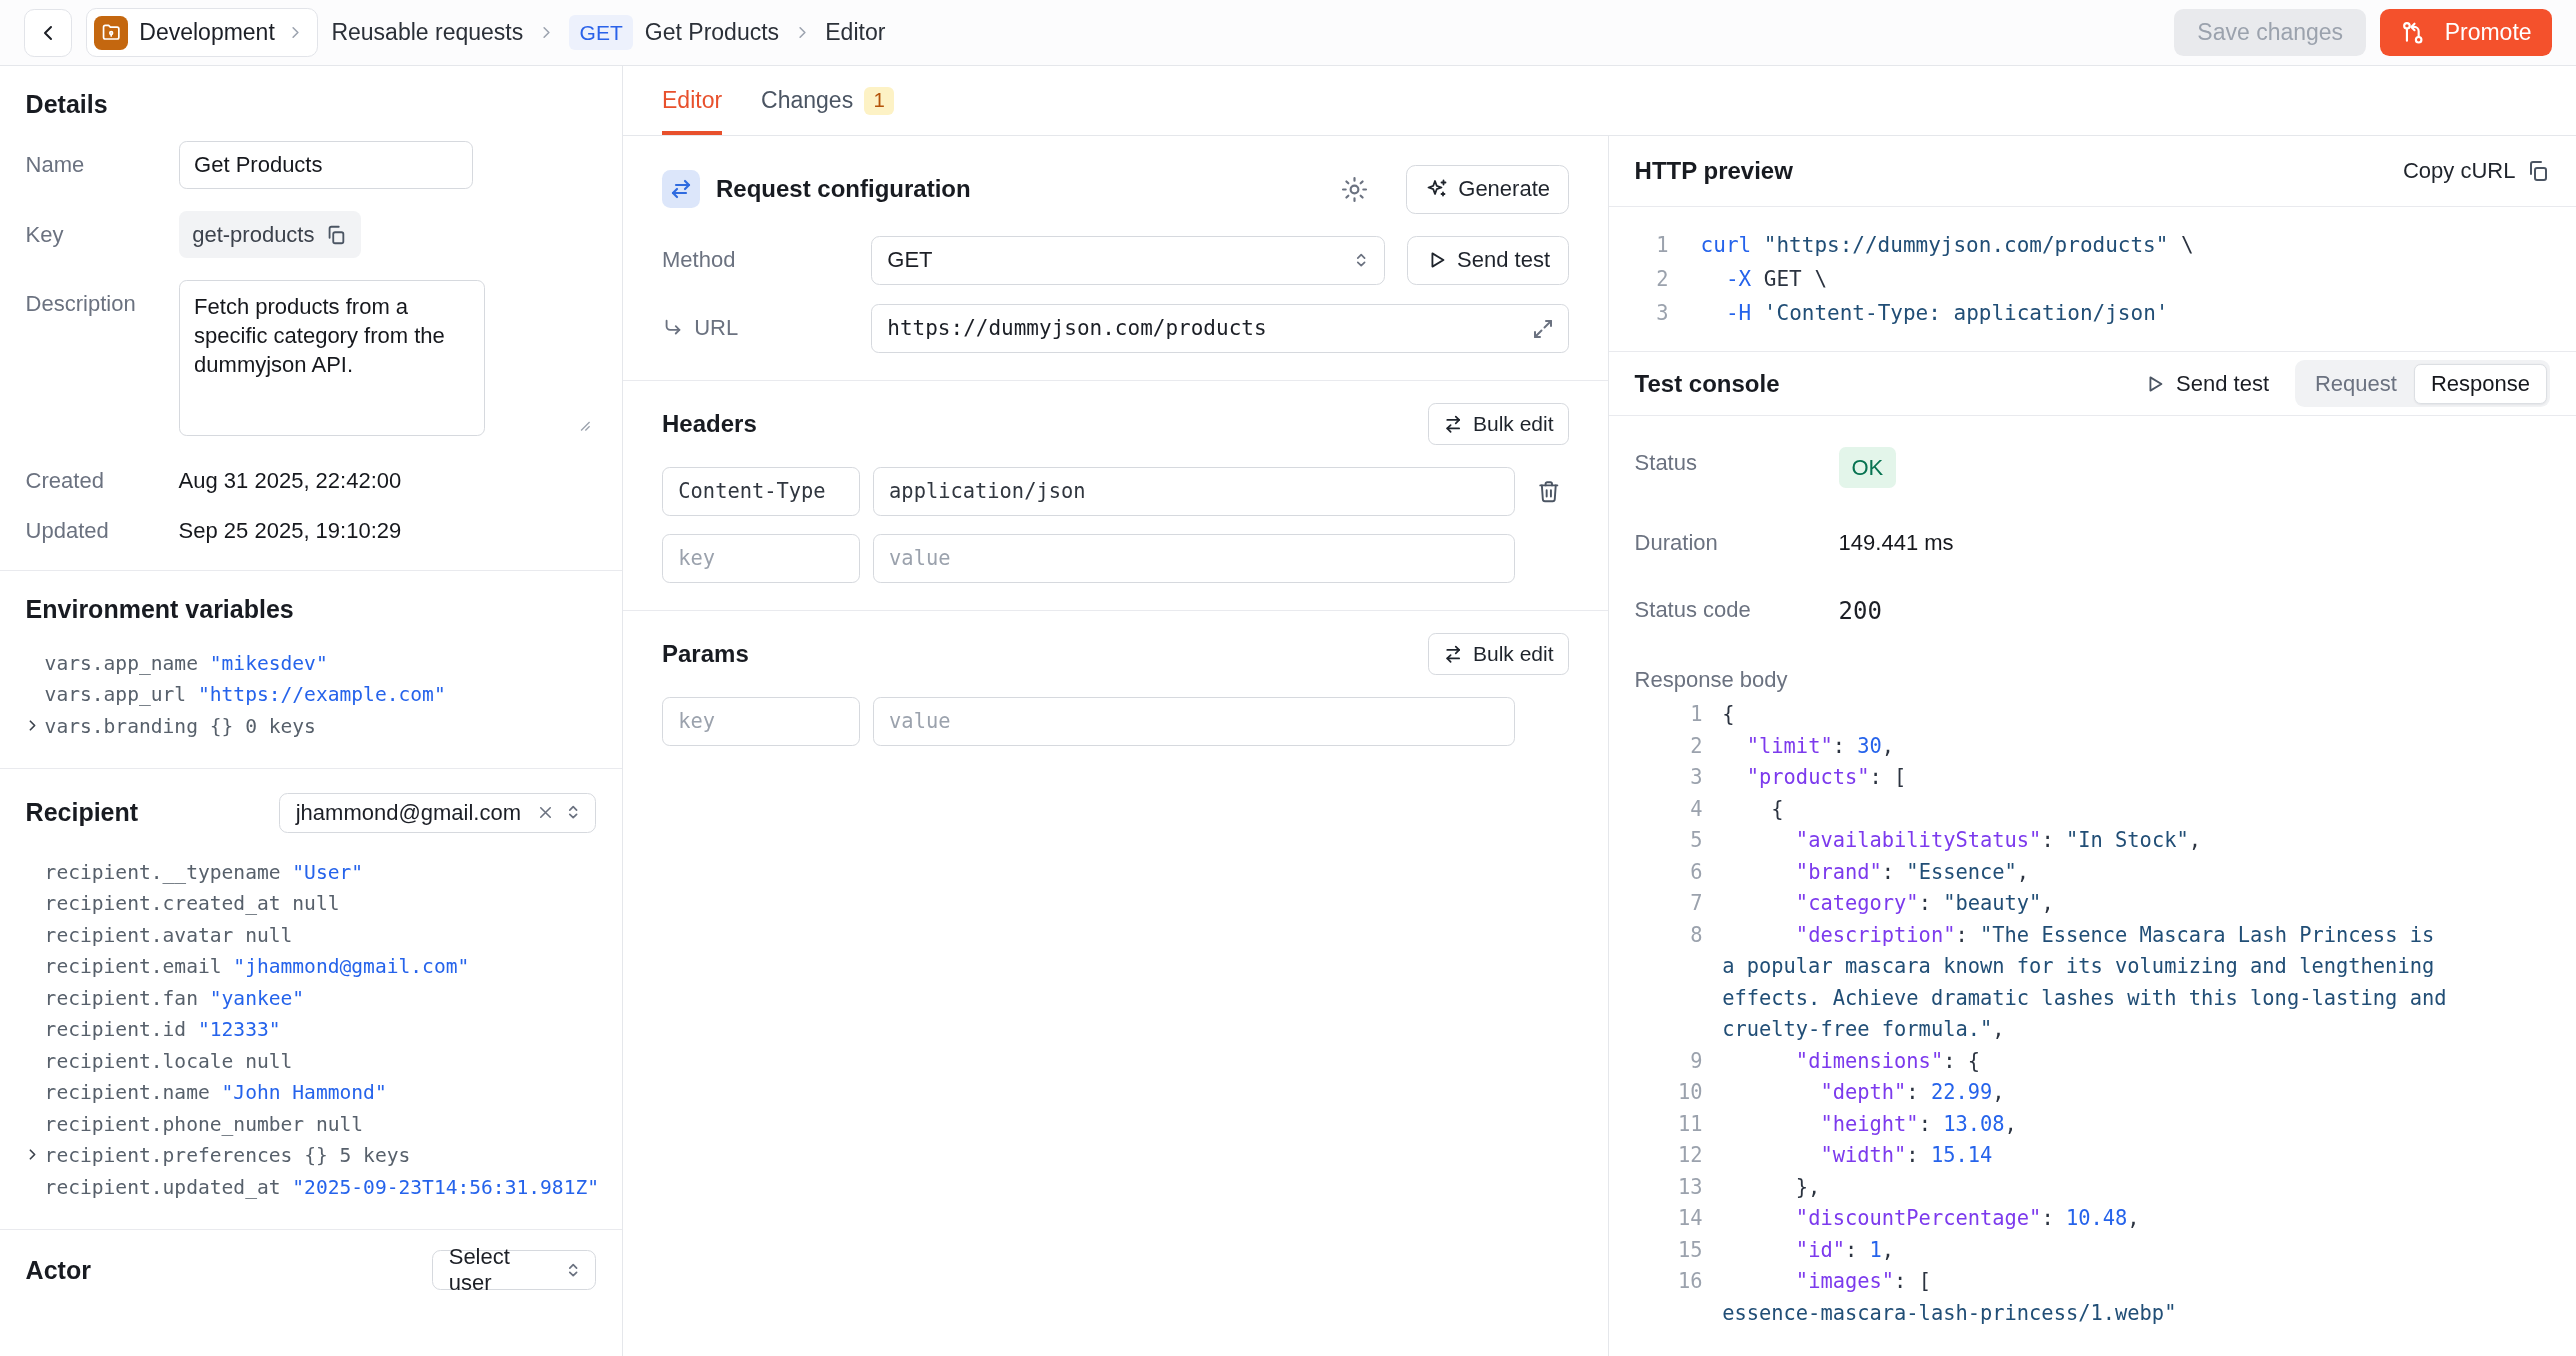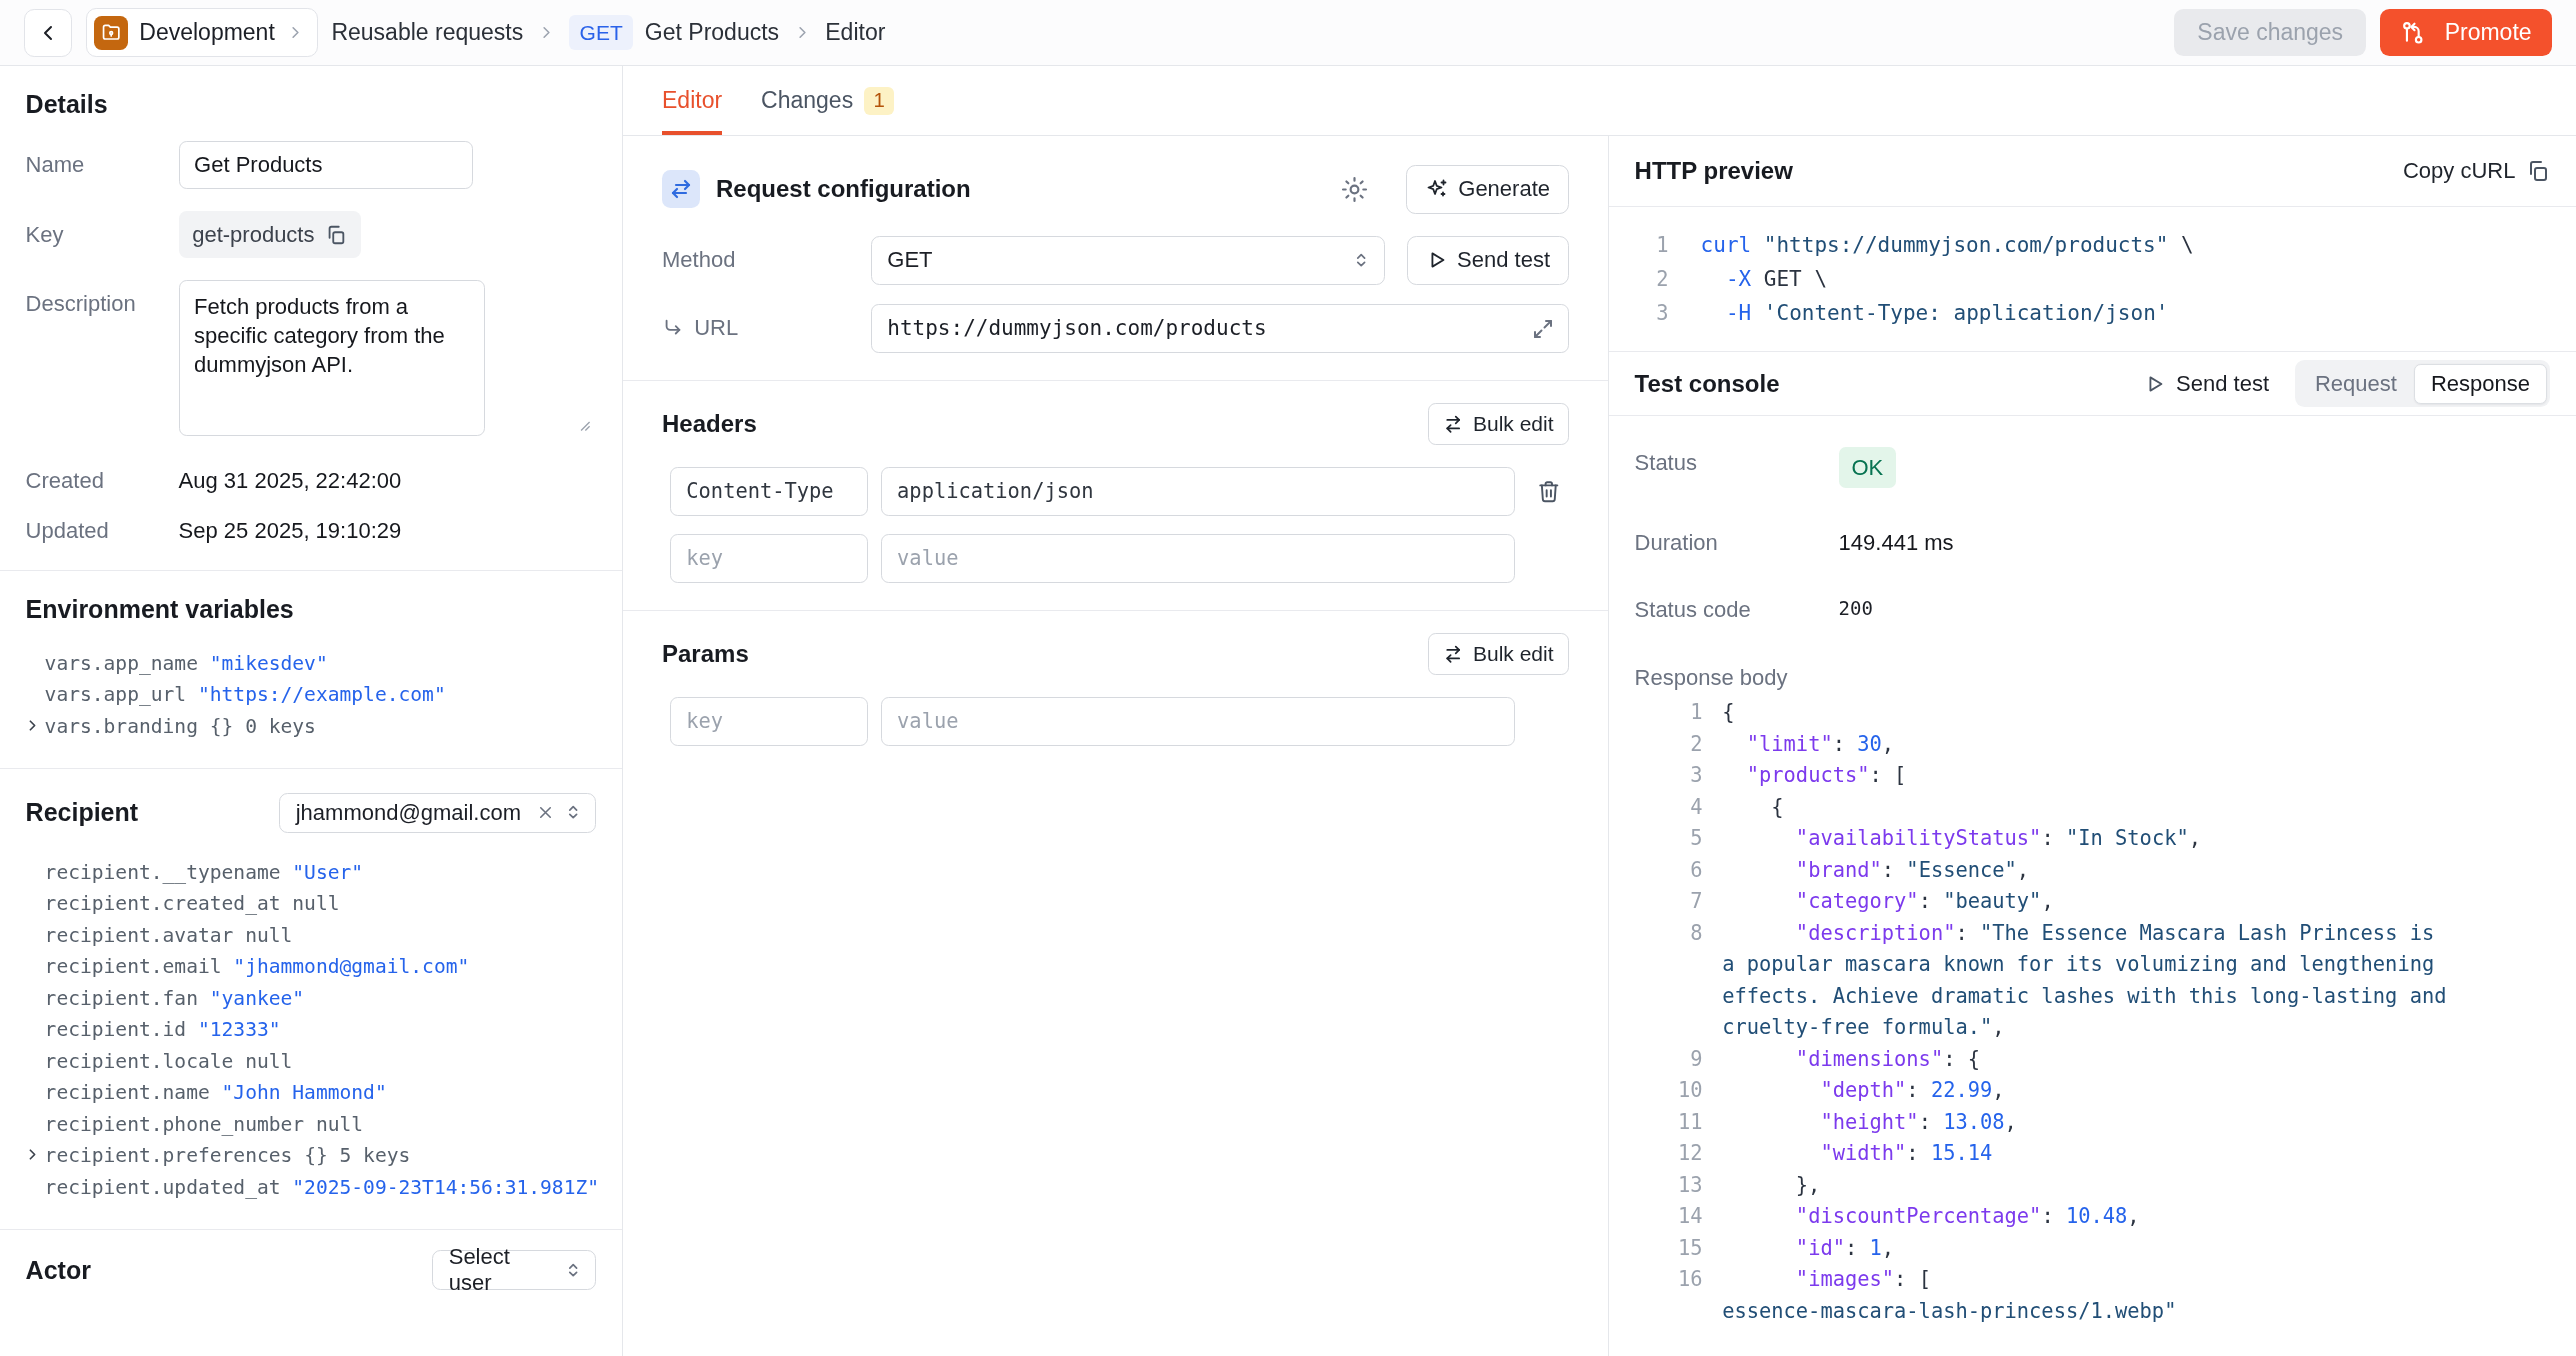--- a/index.html
+++ b/index.html
@@ -85,21 +85,21 @@
   .mono-input::placeholder { color:#9ba2ad; }
   .url-wrap { flex:1; position:relative; }
   .url-wrap .mono-input { width:100%; padding-right:51px; }
   .url-expand { position:absolute; right:13.6px; top:12.8px; color:#6b7280; cursor:pointer; }
 
   .kv-head { display:flex; align-items:center; justify-content:space-between; }
   .kv-title { font-size:24px; font-weight:600; color:#181b21; }
   .sm-btn { height:42px; border:0.9px solid #d6d9de; border-radius:7.7px; background:#fff;
     display:flex; align-items:center; gap:9.4px; padding:0 14.5px; font-size:21px; font-weight:500;
     color:#1f242c; cursor:pointer; }
-  .kv-row { display:flex; align-items:center; gap:12.8px; margin-top:18px;margin-left:8px; }
+  .kv-row { display:flex; align-items:center; gap:12.8px; margin-top:18px; }
   .kv-key { width:198px; flex:0 0 198px; }
   .kv-val { flex:1; }
   .kv-icon { width:41px; flex:0 0 41px; display:flex; align-items:center; justify-content:center; color:#4b5563; }
 
   
   .http-col { flex:1; display:flex; flex-direction:column; min-width:0; overflow:hidden; }
   .panel-head { height:71px; flex:0 0 71px; border-bottom:0.9px solid #e9eaee; display:flex;
     align-items:center; justify-content:space-between; padding:0 25.6px; }
   .panel-title { font-size:24px; font-weight:600; color:#181b21; }
   .copy-curl { display:flex; align-items:center; gap:11px; font-size:22px; color:#1f242c; cursor:pointer; }
@@ -118,21 +118,21 @@
   .seg-item { font-size:22px; color:#6b7280; padding:6.8px 17px; border-radius:6.8px; cursor:pointer; }
   .seg-item.active { background:#fff; border:0.9px solid #dcdfe3; color:#16181d;
     box-shadow:0 0.9px 1.7px rgba(16,24,40,.06); padding:6px 16px; }
 
   .stats { padding:31px 25.6px 0 25.6px; }
   .srow { display:flex; align-items:flex-start; margin-bottom:38px; }
   .slabel { width:204px; flex:0 0 204px; font-size:22px; color:#6b7280; padding-top:3.4px; }
   .sval { font-size:22px; color:#16181d; padding-top:3.4px; }
   .ok-badge { display:inline-block; background:#e3f5ea; color:#077351; font-size:22px;
     border-radius:6.8px; padding:7.7px 12.8px; }
-  .mono-val { font-family:"DejaVu Sans Mono", monospace; font-size:19px; color:#1c1f26; }
+  .mono-val { font-family:"DejaVu Sans Mono", monospace; font-size:24px; color:#1c1f26; }
 
   .jsonblock { padding:6.8px 25.6px 0 25.6px; flex:1; overflow:hidden; }
   .jsonblock .cline { line-height:31.5px; }
   .jsonblock .ln { width:68px; flex:0 0 68px; text-align:right; color:#9ba2ad;
     font-family:"DejaVu Sans Mono", monospace; font-size:20.4px; }
   .jsonblock .cd { margin-left:19.6px; font-family:"DejaVu Sans Mono", monospace; font-size:20.4px; white-space:pre; }
 
   .tk-kw  { color:#2563eb; }
   .tk-num { color:#2563eb; }
   .tk-str { color:#214e76; }

